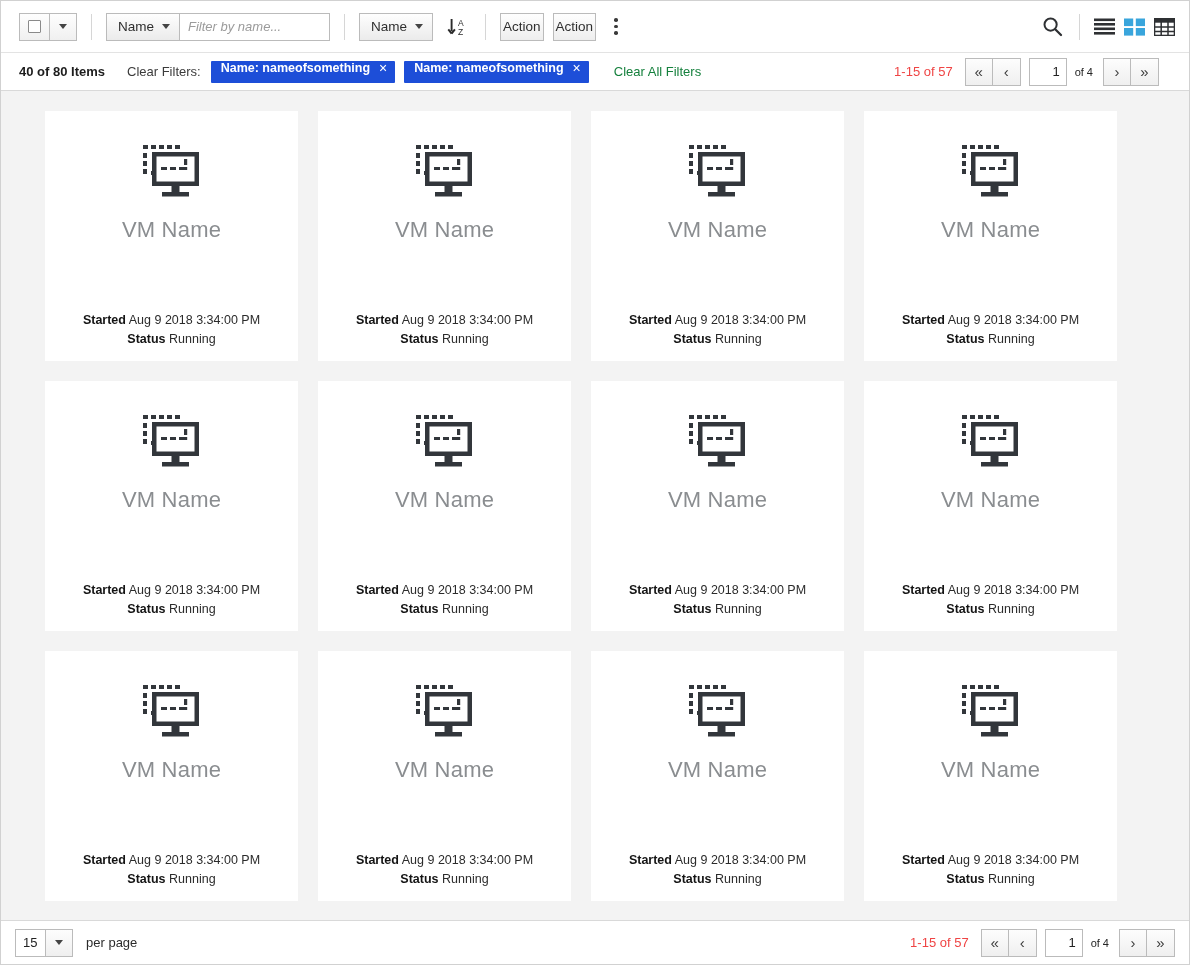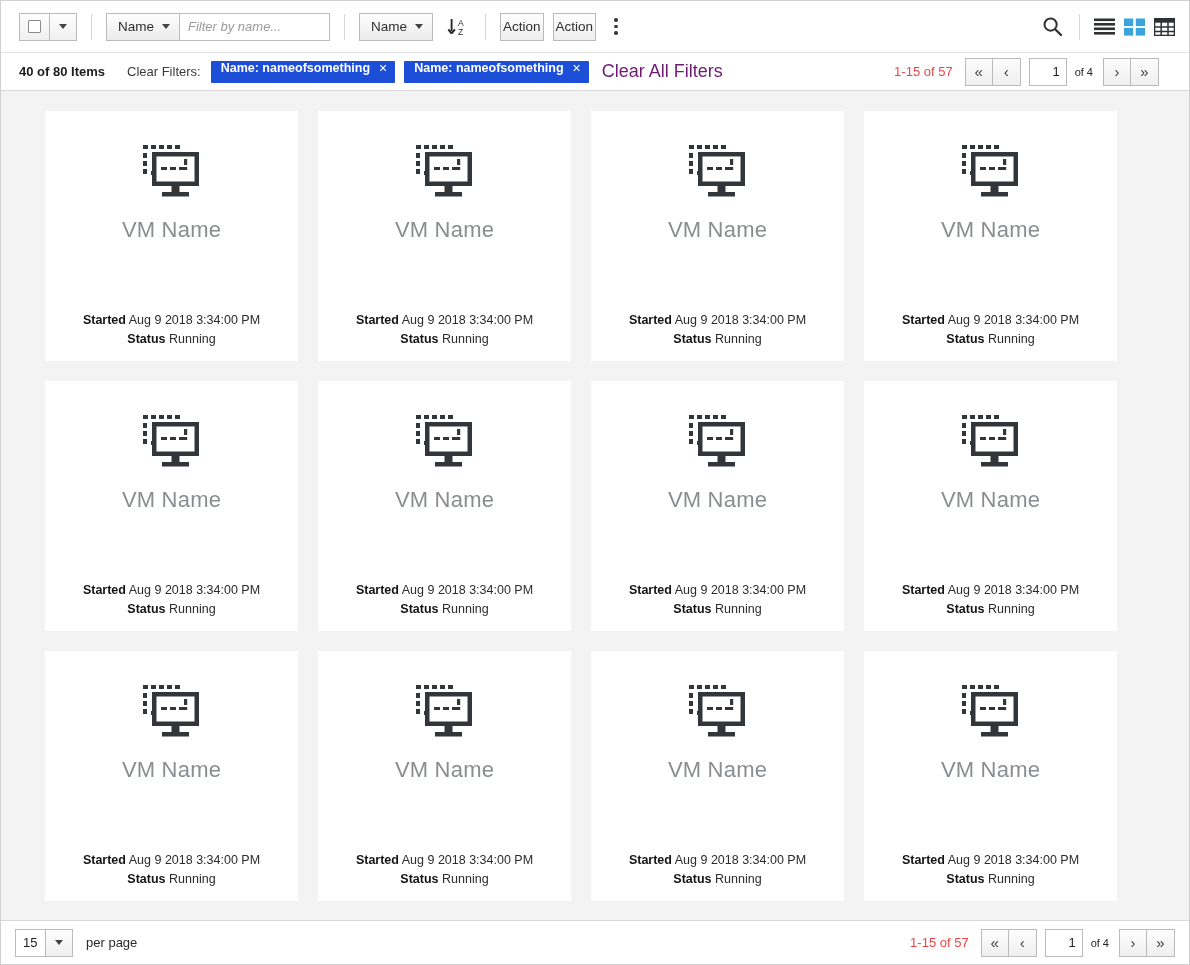--- a/index.html
+++ b/index.html
@@ -117,21 +117,21 @@
   .items-count { font-weight: bold; font-size: 13px; color: #1d1d1d; margin-right: 22px; }
   .af-label { color: #3b3b3b; margin-right: 10px; font-size: 13px; }
   .chip {
     background: #1d4ed8;
     color: #fff; font-weight: bold; font-size: 12.5px;
     height: 22px; display: inline-flex; align-items: flex-start;
     padding: 0 8px 0 10px; margin-right: 9px;
     border-radius: 1px; cursor: pointer;
   }
   .chip .x { margin-left: 9px; font-weight: normal; font-size: 14px; line-height:1; }
-  .clear-link { color: #701a75; font-size: 18px; cursor: pointer; margin-left: 4px; }
+  .clear-link { color: #15803d; font-size: 13px; cursor: pointer; margin-left: 16px; }
 
   
   .pager { display: flex; align-items: center; gap: 0; }
   .pager-range { font-size: 13px; color: #ef4444; margin-right: 12px; white-space: nowrap; }
   .pg-grp { display: inline-flex; }
   .pg-btn {
     width: 28px; height: 28px;
     border: 1px solid #bbb;
     background: linear-gradient(to bottom,#fdfdfd,#efefef);
     display: inline-flex; align-items: center; justify-content: center;

